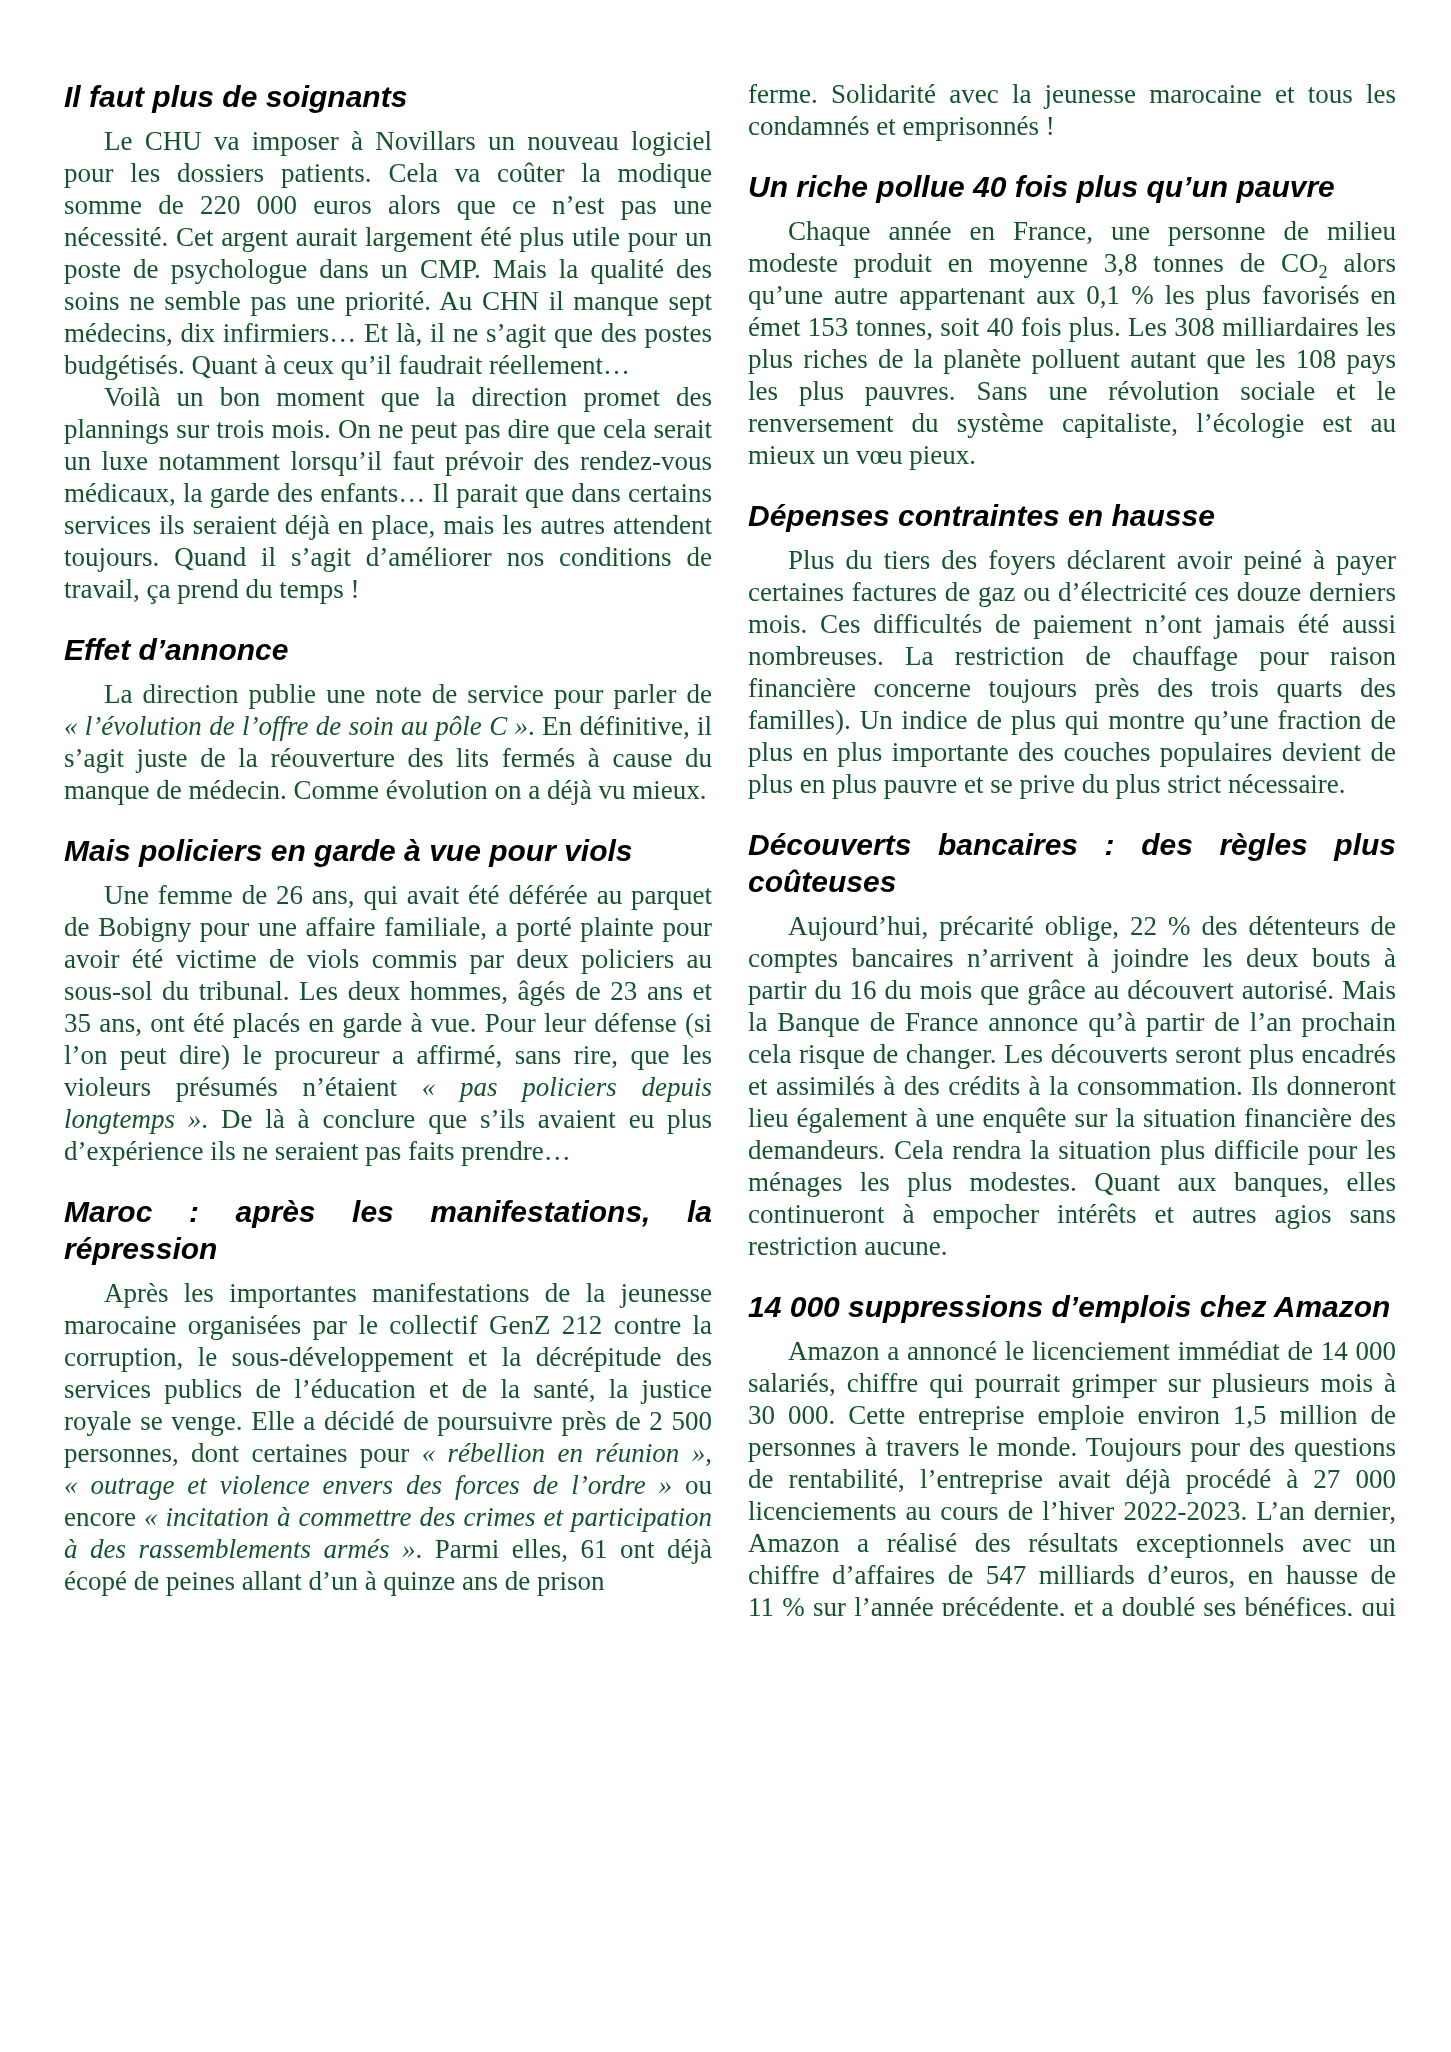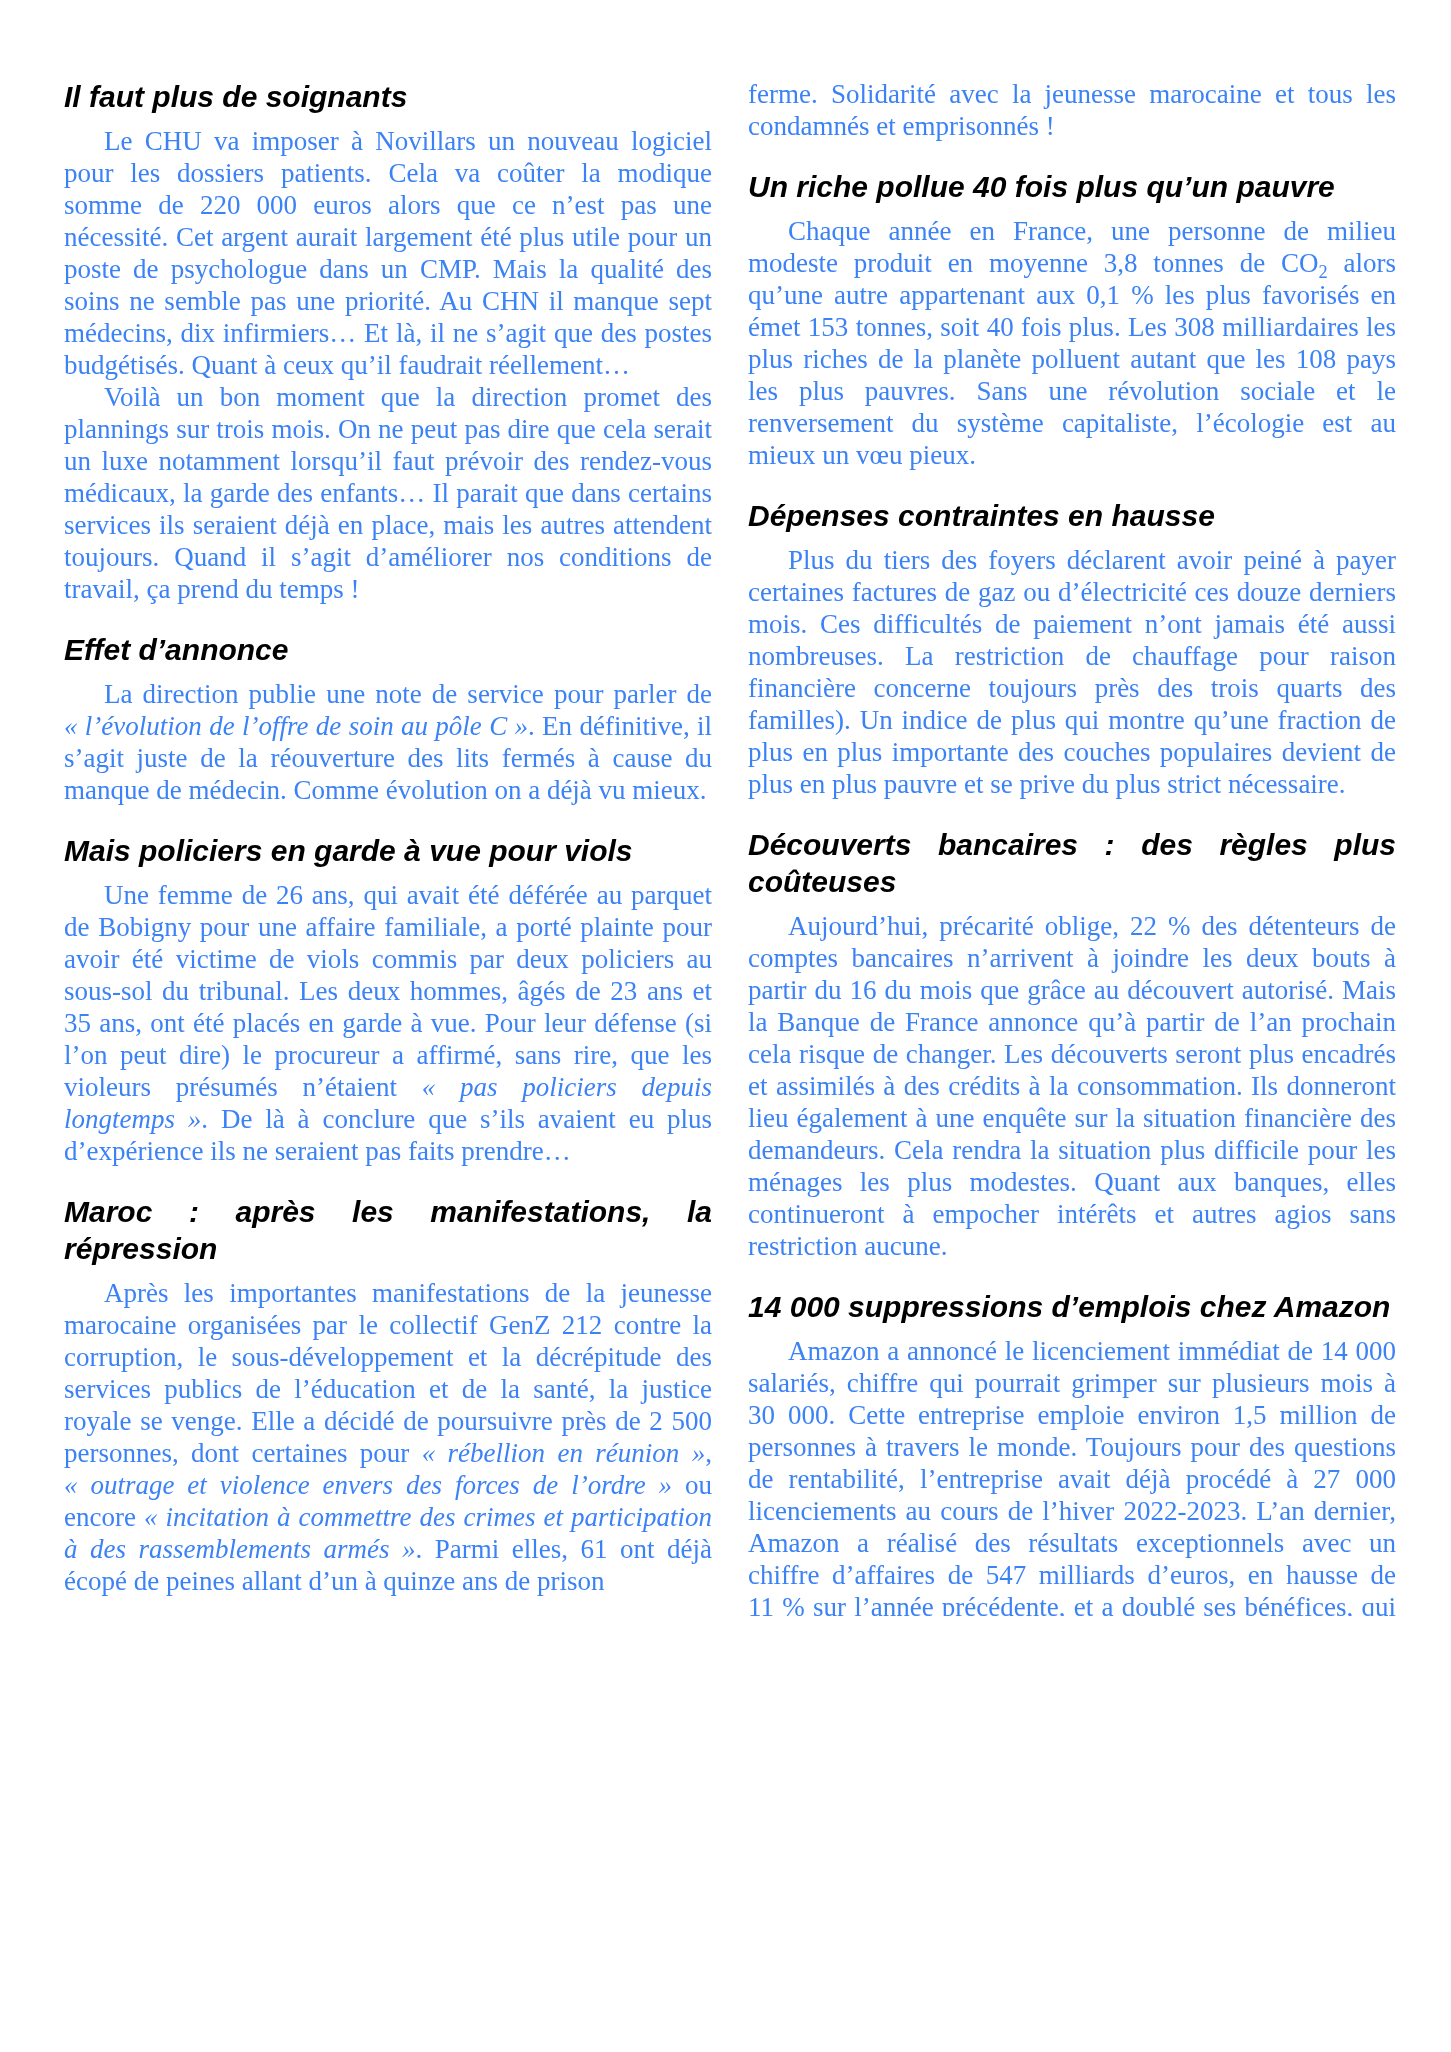--- a/index.html
+++ b/index.html
@@ -13,21 +13,21 @@
   section{display:block;}
   h2{
     font-family:"Liberation Sans", sans-serif;
     font-weight:700;font-style:italic;
     font-size:30px;line-height:37px;
     margin:26px 0 10px 0;text-align:justify;color:#000;
   }
   section:first-child h2{margin-top:0;}
   p{
     margin:0;font-size:27px;line-height:32px;
-    text-align:justify;text-indent:40px;color:#3b82f6;
+    text-align:justify;text-indent:40px;color:#14532d;
   }
   p.noindent{text-indent:0;}
   .it{font-style:italic;}
   sub{font-size:68%;line-height:0;}
   .footer{
     position:absolute;top:1882px;left:0;width:100%;
     display:flex;justify-content:center;align-items:center;gap:10px;
     font-family:"Liberation Sans", sans-serif;font-style:italic;
     font-size:19px;line-height:34px;color:#000;
   }

